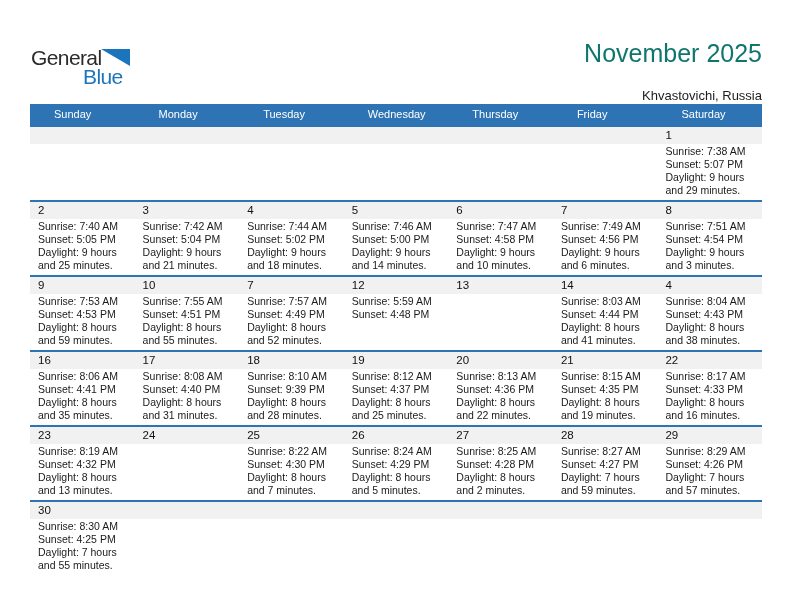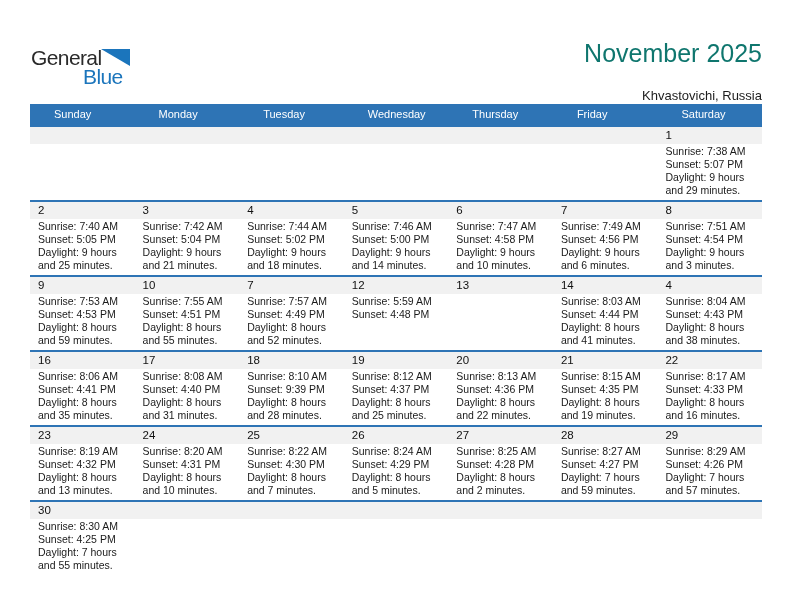--- a/index.html
+++ b/index.html
@@ -251,25 +251,20 @@
           <div class="cell">
             <div class="num">23</div>
             <div class="info">
               <div class="line">Sunrise: 8:19 AM</div>
               <div class="line">Sunset: 4:32 PM</div>
               <div class="line">Daylight: 8 hours and 13 minutes.</div>
             </div>
           </div>
           <div class="cell">
             <div class="num">24</div>
-            <div class="info">
-              <div class="line">Sunrise: 8:20 AM</div>
-              <div class="line">Sunset: 4:31 PM</div>
-              <div class="line">Daylight: 8 hours and 10 minutes.</div>
-            </div>
           </div>
           <div class="cell">
             <div class="num">25</div>
             <div class="info">
               <div class="line">Sunrise: 8:22 AM</div>
               <div class="line">Sunset: 4:30 PM</div>
               <div class="line">Daylight: 8 hours and 7 minutes.</div>
             </div>
           </div>
           <div class="cell">

